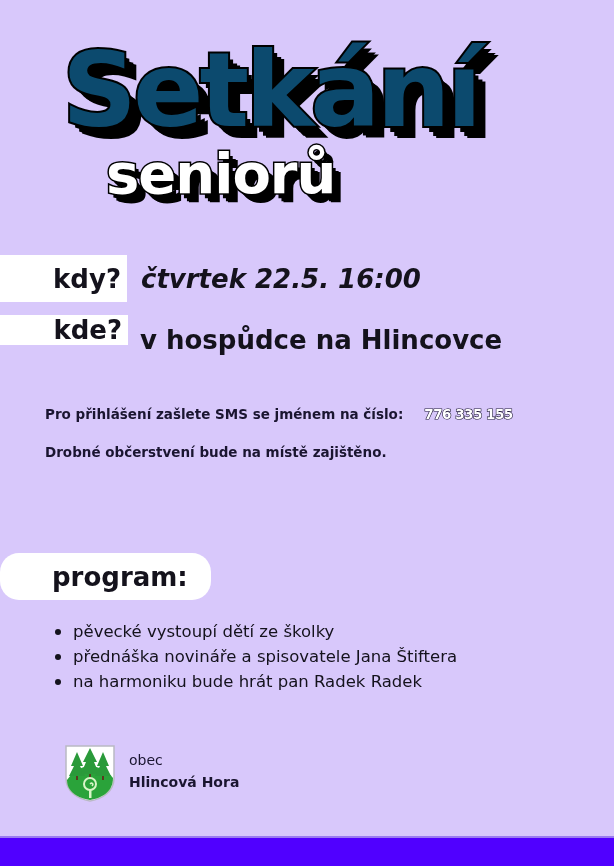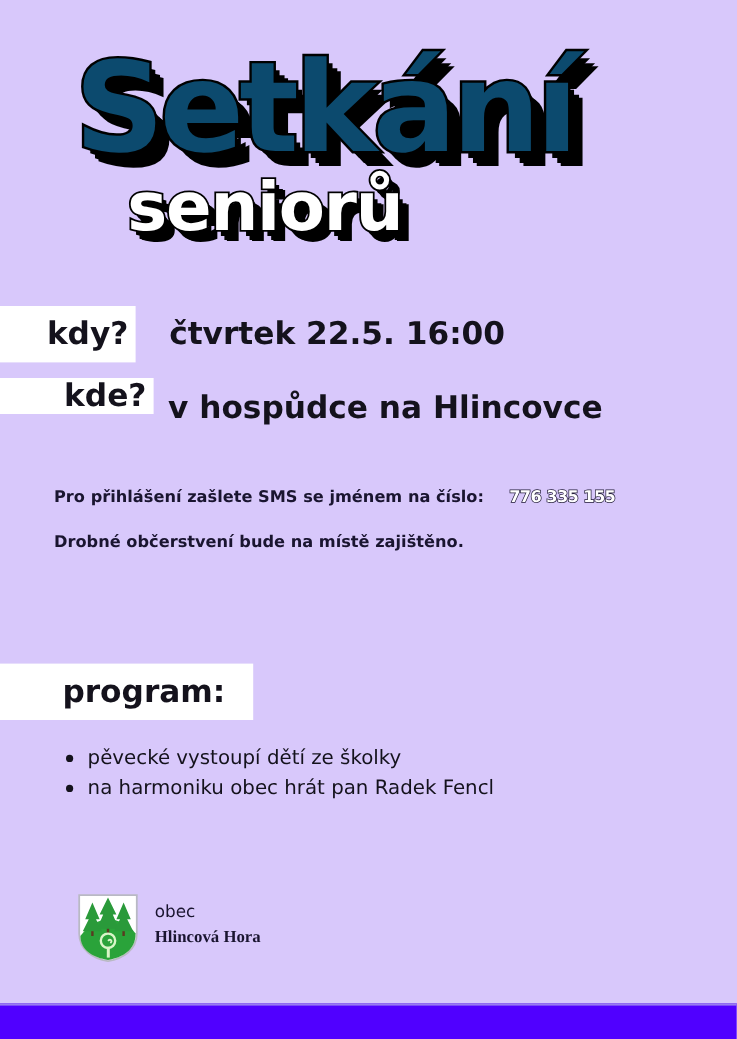--- a/index.html
+++ b/index.html
@@ -74,20 +74,21 @@
     }
 
     .program-box {
       background: #ffffff;
       box-sizing: border-box;
       display: flex; align-items: center;
       padding-left: 52px;
       font-weight: bold;
       font-size: 26px;
       color: #14121c;
+      border-radius: 19px;
     }
 
     .prog-list {
       list-style: none; margin: 0; padding: 0;
     }
     .prog-list li {
       font-weight: normal;
       font-size: 16.5px;
       color: #14121c;
       line-height: 25px;
@@ -96,39 +97,39 @@
     }
     .bullet {
       display: inline-block;
       width: 6px; height: 6px; border-radius: 50%;
       background: #14121c;
       margin-right: 12px;
     }
 
     .crest { left: 64px; top: 744px; width: 52px; height: 58px; }
     .org-small { left: 129px; top: 752px; font-size: 14px; color: #1a1530; }
-    .org-big { left: 129px; top: 774px; font-size: 14px; font-weight: bold; color: #1a1530; font-family: Liberation Serif, serif; }
+    .org-big { left: 129px; top: 774px; font-size: 14px; font-weight: bold; color: #1a1530; }
 
     .bottom-strip {
       left: 0; top: 836px; width: 614px; height: 30px;
       background: #5000ff;
       border-top: 2px solid #9a7bf0;
       box-sizing: border-box;
     }
   </style>
 </head>
 <body>
 
 <div class="abs title-big">Setkání</div>
 <div class="abs title-small">seniorů</div>
 
-<div class="abs label-box" style="left:0; top:255px; width:113px; height:47px;">
+<div class="abs label-box" style="left:0; top:255px; width:127px; height:47px;">
   <span>kdy?</span>
 </div>
-<div class="abs value-text" style="left:141px; top:264px;">čtvrtek 22.5.  16:00</div>
+<div class="abs value-text" style="left:141px; top:264px;font-style:italic;">čtvrtek 22.5.  16:00</div>
 
 <div class="abs label-box" style="left:0; top:315px; width:128px; height:30px;">
   <span>kde?</span>
 </div>
 <div class="abs value-text" style="left:140px; top:325px;">v hospůdce na Hlincovce</div>
 
 <div class="abs info" style="left:45px; top:406px;">
   <span>Pro přihlášení zašlete SMS se jménem na číslo:</span><span class="phone">776 335 155</span>
 </div>
 <div class="abs info" style="left:45px; top:444px;">Drobné občerstvení bude na místě zajištěno.</div>
@@ -137,21 +138,25 @@
   <span>program:</span>
 </div>
 
 <ul class="abs prog-list" style="left:55px; top:619px;">
   <li>
       <span class="bullet"></span>
       <span>pěvecké vystoupí dětí  ze školky</span>
     </li>
   <li>
       <span class="bullet"></span>
-      <span>na harmoniku obec hrát pan Radek Fencl</span>
+      <span>přednáška novináře a spisovatele Jana Štiftera</span>
+    </li>
+  <li>
+      <span class="bullet"></span>
+      <span>na harmoniku bude hrát pan Radek Radek</span>
     </li>
 </ul>
 
 <div class="abs crest">
   <svg width="52" height="58" viewBox="0 0 52 58">
     <path d="M2 2 H50 V34 C50 48 38 55 26 57 C14 55 2 48 2 34 Z" fill="#ffffff" stroke="#b9b9c4" stroke-width="1.5"></path>
     <path d="M3 36 C10 26 20 22 26 22 C34 22 44 27 49 34 C49 48 38 54 26 56 C14 54 3 48 3 36 Z" fill="#2aa33a"></path>
     <g fill="#2a9a3a">
       <polygon points="13,8 7,22 10,22 5,32 21,32 16,22 19,22"></polygon>
       <polygon points="26,4 19,18 22,18 17,30 35,30 30,18 33,18"></polygon>

